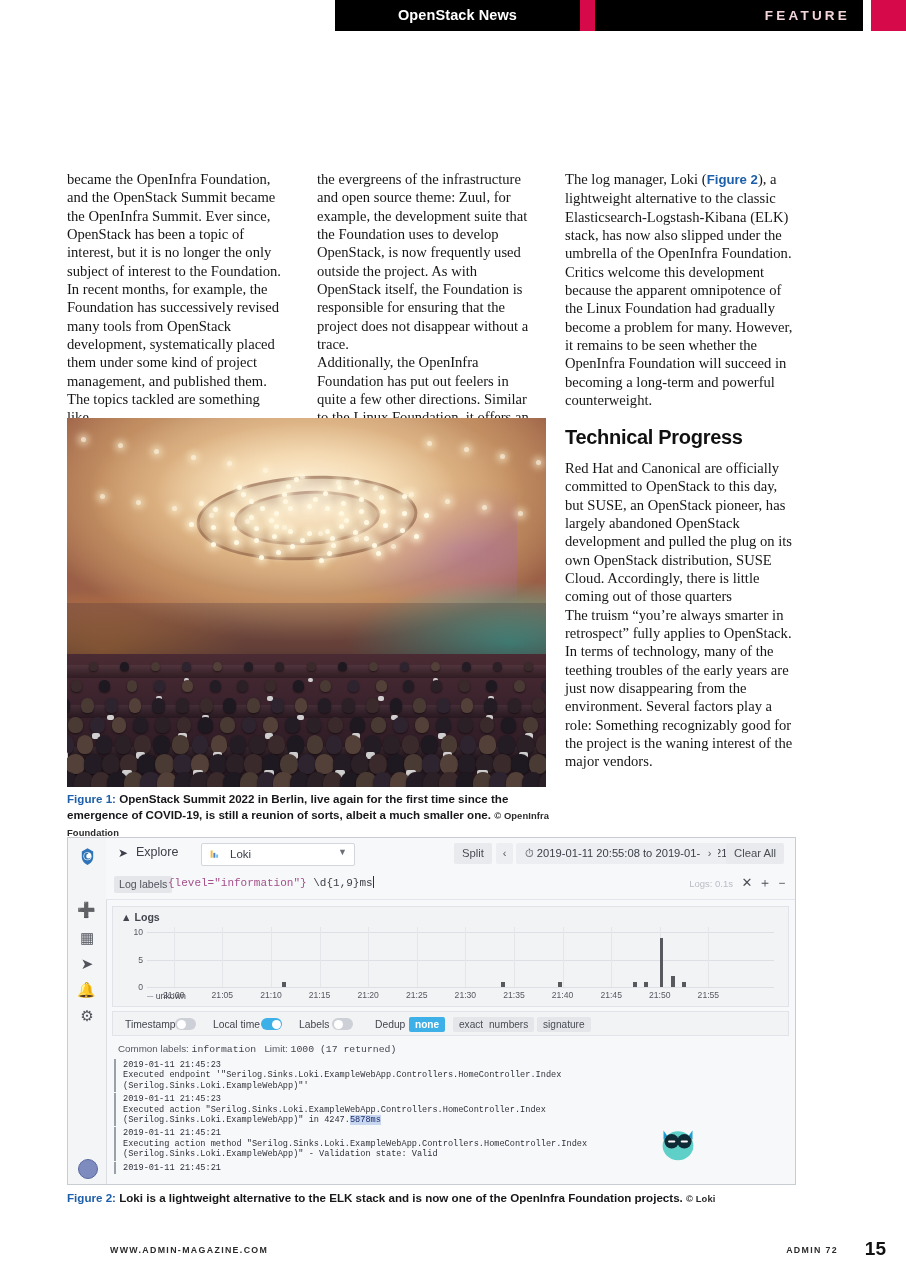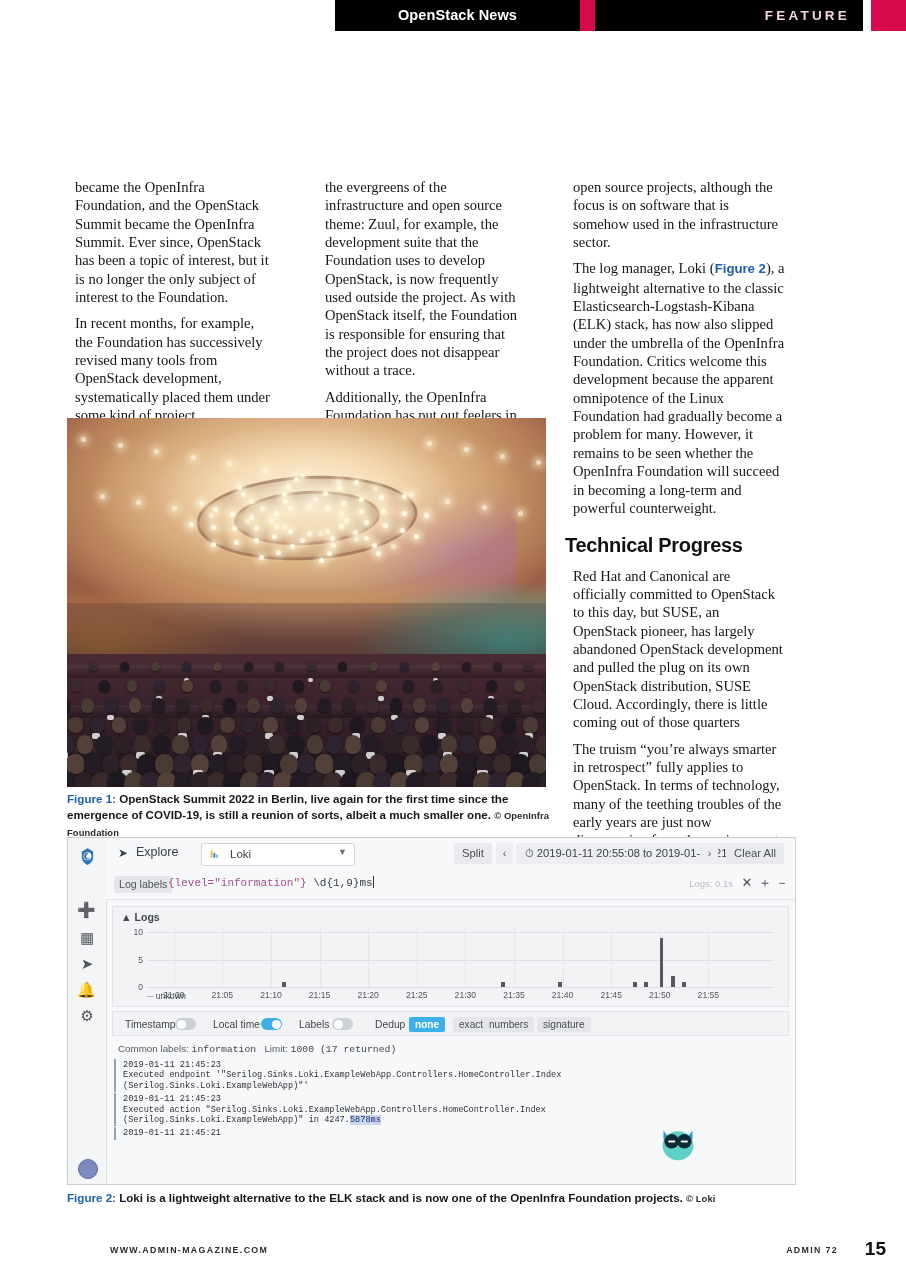--- a/index.html
+++ b/index.html
@@ -15,21 +15,21 @@
   .rh-feature{position:absolute;top:0;height:31px;line-height:31px;color:#f3d6da;
             font-family:"Liberation Sans",sans-serif;font-weight:bold;font-size:13.5px;
             letter-spacing:3.2px;}
 
   
   .col{position:absolute;font-size:14.6px;line-height:18.35px;text-align:left;
        font-family:"Liberation Serif",serif;color:#161616;}
   #col1{left:67px;top:170px;width:215px;}
   #col2{left:317px;top:170px;width:215px;}
   #col3{left:565px;top:170px;width:228px;}
-  .col p{margin:8px;}
+  .col p{margin:0;}
   .lnk{color:#1d5fa8;font-family:"Liberation Sans",sans-serif;font-weight:bold;font-size:13.2px;}
 
   h2.sec{font-family:"Liberation Sans",sans-serif;font-weight:bold;font-size:20px;
          color:#111;margin:19px 0 12px 0;letter-spacing:-.3px;}
 
   
   #fig1{position:absolute;left:67px;top:418px;width:479px;height:369px;overflow:hidden;}
   .sky{position:absolute;inset:0;background:
      radial-gradient(ellipse 70% 48% at 50% 20%, #f5ead7 0%, #e8cfa8 38%, #cf9c6a 62%, #9a5f46 85%),
      linear-gradient(170deg,#e9d3b5 0%,#d8a97c 28%,#b06a4e 48%,#6d3a56 66%,#3b2a4e 82%,#241a33 100%);}
@@ -166,21 +166,20 @@
   <p>became the OpenInfra Foundation, and the OpenStack Summit became the OpenInfra Summit. Ever since, OpenStack has been a topic of interest, but it is no longer the only subject of interest to the Foundation.</p>
 <p>In recent months, for example, the Foundation has successively revised many tools from OpenStack development, systematically placed them under some kind of project management, and published them. The topics tackled are something like</p>
   </div>
 
 <div class="col" id="col2">
   <p>the evergreens of the infrastructure and open source theme: Zuul, for example, the development suite that the Foundation uses to develop OpenStack, is now frequently used outside the project. As with OpenStack itself, the Foundation is responsible for ensuring that the project does not disappear without a trace.</p>
 <p>Additionally, the OpenInfra Foundation has put out feelers in quite a few other directions. Similar to the Linux Foundation, it offers an umbrella for</p>
   </div>
 
 <div class="col" id="col3">
-  <p><span>open source projects, although the focus is on software that is somehow used in the infrastructure sector.</span></p>
   <p><span>The log manager, Loki (</span><span class="lnk">Figure 2</span><span>), a lightweight alternative to the classic Elasticsearch-Logstash-Kibana (ELK) stack, has now also slipped under the umbrella of the OpenInfra Foundation. Critics welcome this development because the apparent omnipotence of the Linux Foundation had gradually become a problem for many. However, it remains to be seen whether the OpenInfra Foundation will succeed in becoming a long-term and powerful counterweight.</span></p>
   <h2 class="sec">Technical Progress</h2>
   <p>Red Hat and Canonical are officially committed to OpenStack to this day, but SUSE, an OpenStack pioneer, has largely abandoned OpenStack development and pulled the plug on its own OpenStack distribution, SUSE Cloud. Accordingly, there is little coming out of those quarters</p>
 <p>The truism “you’re always smarter in retrospect” fully applies to OpenStack. In terms of technology, many of the teething troubles of the early years are just now disappearing from the environment. Several factors play a role: Something recognizably good for the project is the waning interest of the major vendors.</p>
   </div>
 
 <div id="fig1">
   <div class="sky"></div>
   <div class="glowP"></div>
   <div class="ceil"></div>
@@ -600,20 +599,21 @@
     <div class="clabels">
       <span>Common labels:</span>
       <span class="m">information</span>
       &nbsp;&nbsp;<span>Limit:</span>
       <span class="m">1000  (17 returned)</span>
     </div>
 
     <div class="logs" id="logrows">
         <div class="lrow two"><span class="ts">2019-01-11 21:45:23 </span><span class="msg">Executed endpoint '"Serilog.Sinks.Loki.ExampleWebApp.Controllers.HomeController.Index (Serilog.Sinks.Loki.ExampleWebApp)"'</span></div>
         <div class="lrow two"><span class="ts">2019-01-11 21:45:23 </span><span class="msg">Executed action "Serilog.Sinks.Loki.ExampleWebApp.Controllers.HomeController.Index (Serilog.Sinks.Loki.ExampleWebApp)" in 4247.<span class="hl">5878ms</span></span></div>
+        <div class="lrow two"><span class="ts">2019-01-11 21:45:21 </span><span class="msg">Executing action method "Serilog.Sinks.Loki.ExampleWebApp.Controllers.HomeController.Index (Serilog.Sinks.Loki.ExampleWebApp)" - Validation state: Valid</span></div>
         <div class="lrow two"><span class="ts">2019-01-11 21:45:21 </span></div>
       </div>
   </div>
 
   <span class="owl" style="position:absolute;left:588px;top:287px;">
     <svg viewBox="0 0 48 42" width="44" height="38">
       <path d="M8 6 L15 16 L8 16 Z" fill="#1a9fd4"></path>
       <path d="M40 6 L33 16 L40 16 Z" fill="#1a9fd4"></path>
       <ellipse cx="24" cy="23" rx="17" ry="16" fill="#5fd0c8"></ellipse>
       <circle cx="17" cy="18" r="8" fill="#0e2b36"></circle>

